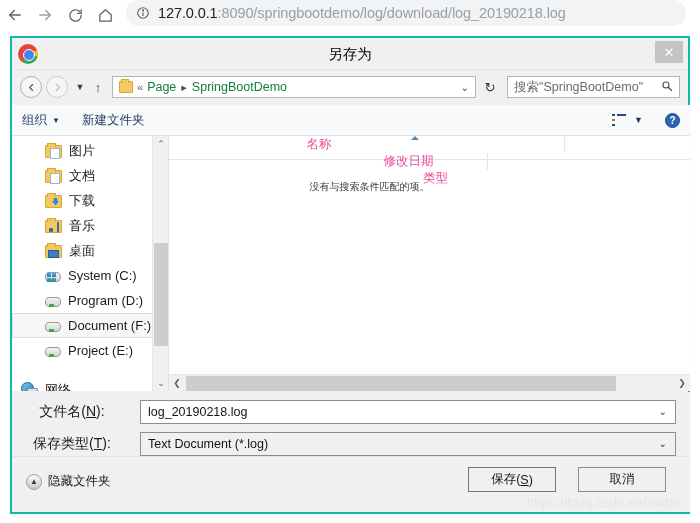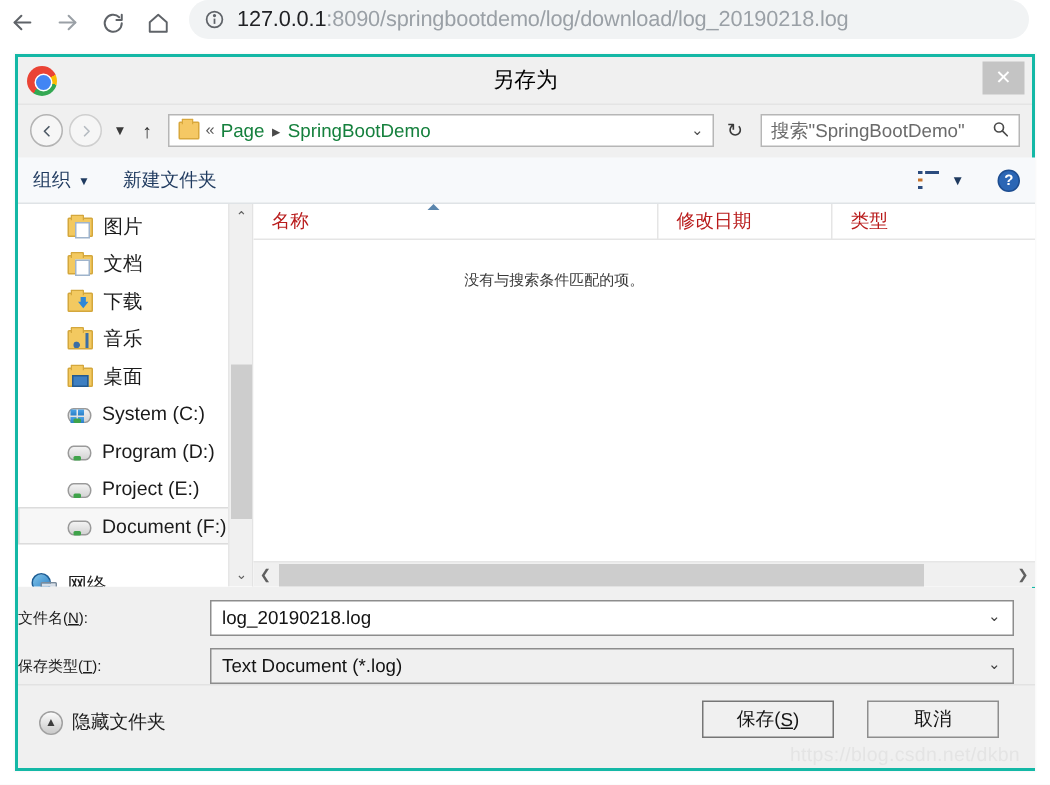--- a/index.html
+++ b/index.html
@@ -260,21 +260,21 @@
   }
   #splitter { width: 1px; background: #e3e3e3; }
 
   #file-pane {
     flex: 1 1 auto; position: relative; background: #ffffff;
     display: flex; flex-direction: column;
   }
   #col-head {
     height: 24px; display: flex; align-items: center;
     border-bottom: 1px solid #e5e5e5; position: relative;
-    font-size: 12.5px; color: #b91c1c;
+    font-size: 12.5px; color: #ec4899; flex-direction: column;
   }
   .col {
     height: 24px; display: flex; align-items: center; padding-left: 12px;
     border-right: 1px solid #e5e5e5; position: relative;
   }
   .col.name { width: 270px; }
   .col.date { width: 116px; }
   .col.type { flex: 1 1 auto; border-right: none; }
   #sort-arrow {
     position: absolute; left: 116px; top: 0;
@@ -297,22 +297,22 @@
     height: 15px; width: 430px; background: #cdcdcd; margin: 0 1px;
   }
 
   
   #form-area {
     position: absolute; left: 0; top: 354px; width: 678px; height: 66px;
     background: #f0f0f0;
   }
   .field-row { display: flex; align-items: center; height: 25px; margin-top: 7px; }
   .field-label {
-    width: 128px; text-align: left; padding-right: 8px;
-    font-size: 10px; color: #1b1b1b;
+    width: 128px; text-align: center; padding-right: 8px;
+    font-size: 14px; color: #1b1b1b;
   }
   .field-label u { text-decoration: underline; }
   .combo {
     flex: 1 1 auto; margin-right: 14px; height: 24px;
     border: 1px solid #8d8d8d; background: #ffffff;
     display: flex; align-items: center; padding: 0 4px 0 7px;
     font-size: 12.5px; color: #131313;
   }
   .combo.readonly { background: #f0f0f0; }
   .combo .cb-caret { margin-left: auto; color: #3d3d3d; font-size: 10px; padding-right: 4px; }
@@ -477,27 +477,27 @@
           <span>桌面</span>
         </div>
         <div class="nav-item">
           <span class="ni-ico ico-drive ico-sysdrive"></span>
           <span>System (C:)</span>
         </div>
         <div class="nav-item">
           <span class="ni-ico ico-drive"></span>
           <span>Program (D:)</span>
         </div>
-        <div class="nav-item">
-          <span class="ni-ico ico-drive"></span>
-          <span>Project (E:)</span>
-        </div>
         <div class="nav-item selected">
           <span class="ni-ico ico-drive"></span>
           <span>Document (F:)</span>
+        </div>
+        <div class="nav-item">
+          <span class="ni-ico ico-drive"></span>
+          <span>Project (E:)</span>
         </div>
         <div class="nav-item root" style="margin-top:14px;">
           <span class="ni-ico ico-network"></span>
           <span>网络</span>
         </div>
       </div>
       <div id="nav-scroll">
         <div class="sb-arrow">⌃</div>
         <div id="nav-thumb"></div>
         <div class="sb-arrow" style="position:absolute;bottom:0;left:0;">⌄</div>

